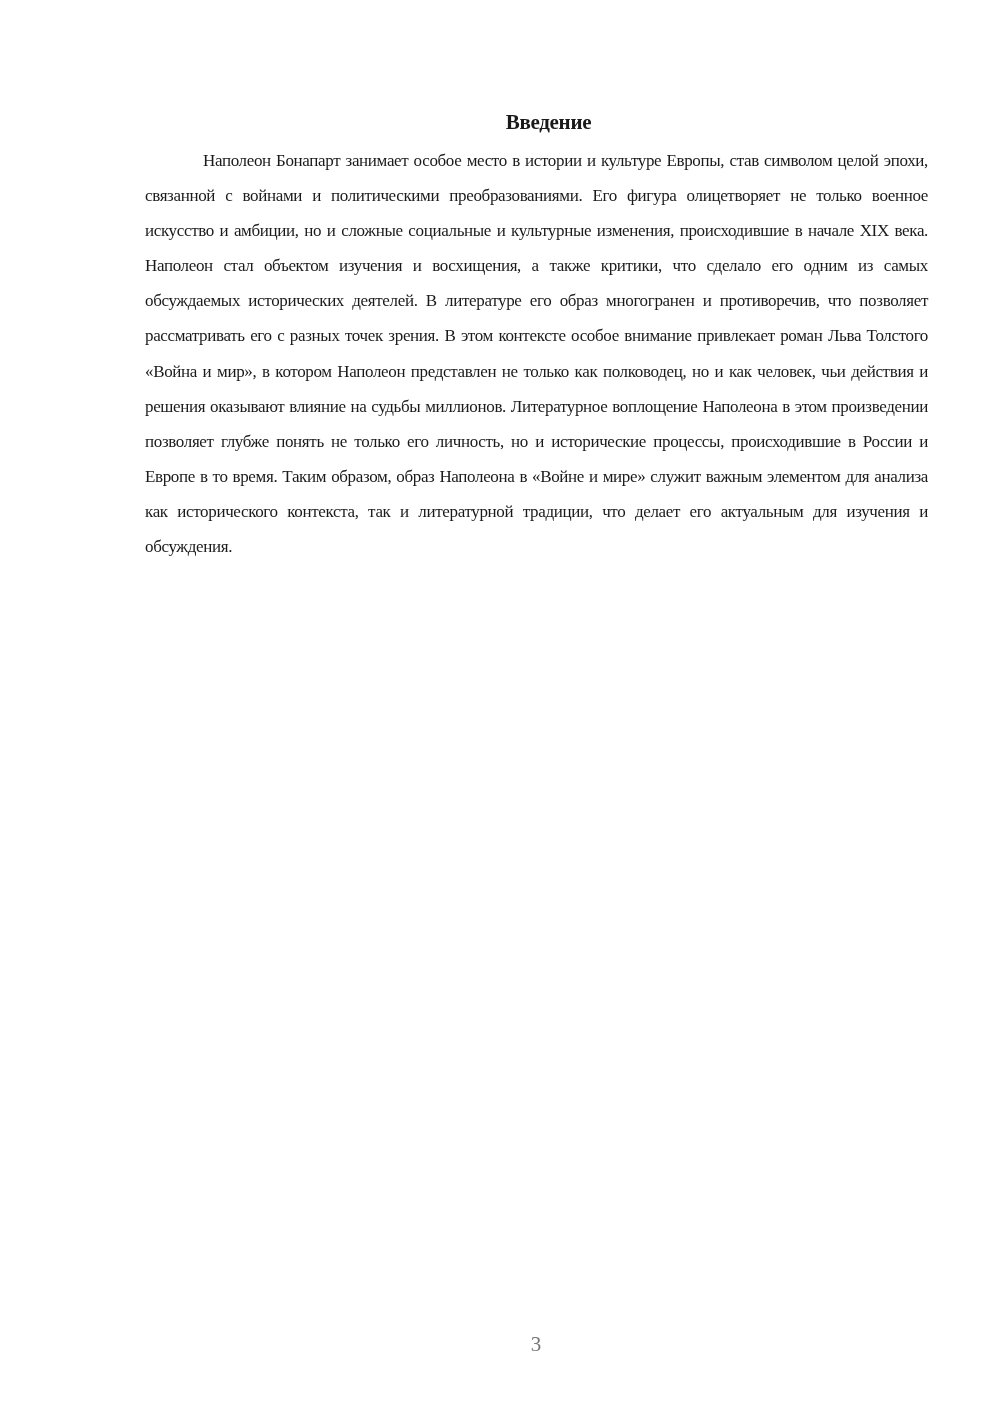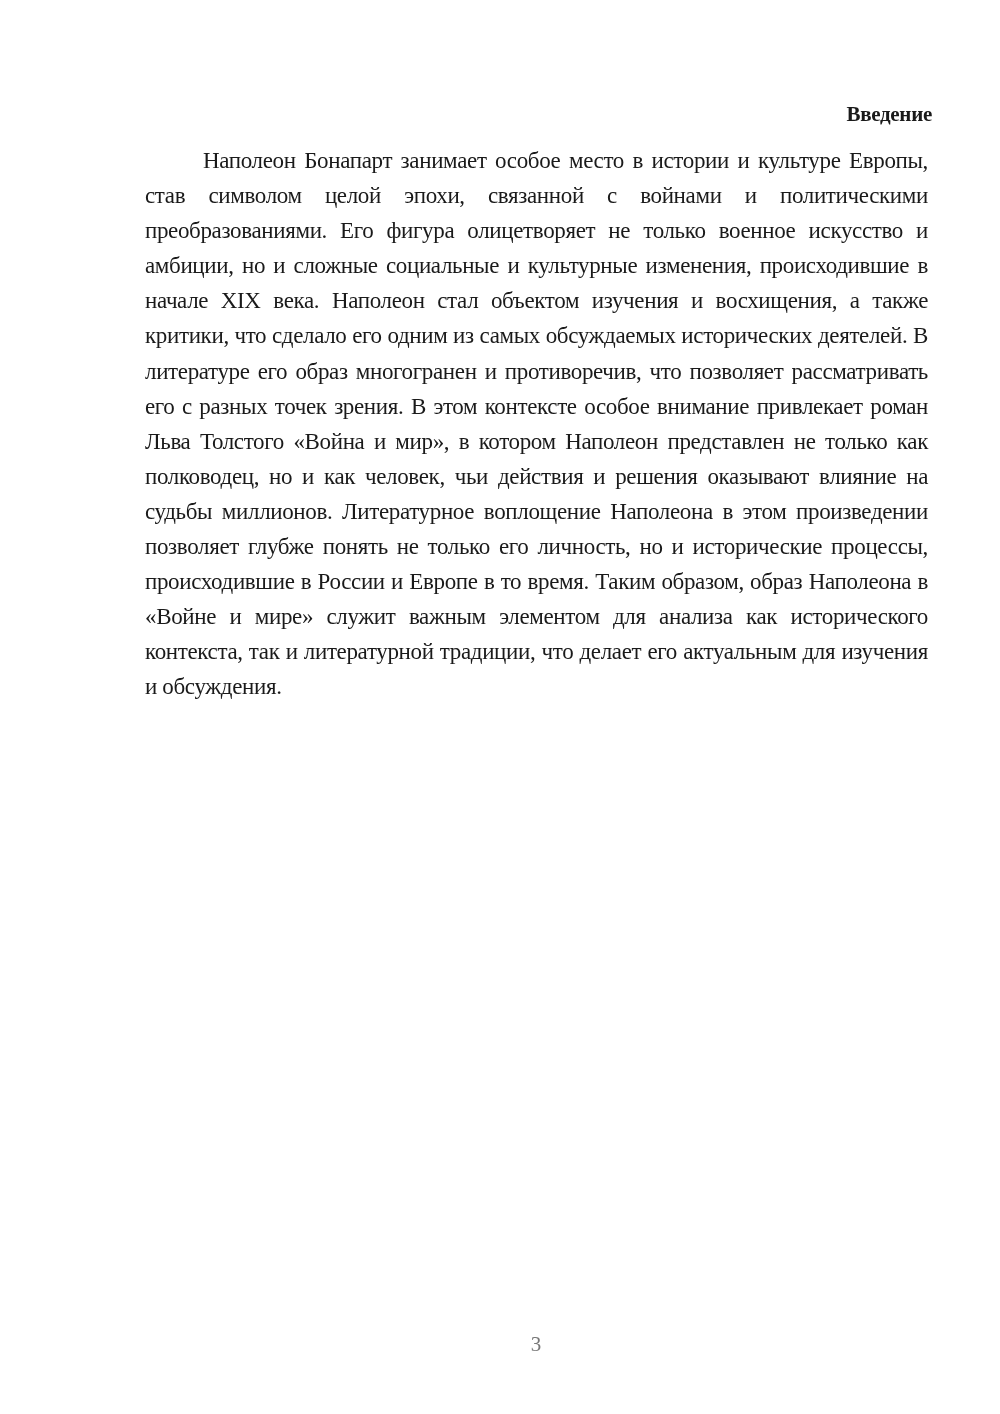--- a/index.html
+++ b/index.html
@@ -20,33 +20,33 @@
       left: 0; top: 0;
       width: 1000px;
       height: 1414px;
       background: #ffffff;
     }
     .heading {
       position: absolute;
       top: 96px;
       left: 145px;
       width: 783px;
-      text-align: right;
+      text-align: center;
       font-weight: bold;
       font-size: 21px;
       line-height: 28px;
       letter-spacing: -0.3px;
-      margin: 4px;
+      margin: 12px;
     }
     .body {
       position: absolute;
       top: 143px;
       left: 145px;
       width: 783px;
-      font-size: 23px;
+      font-size: 17px;
       line-height: 35.1px;
       text-align: justify;
       letter-spacing: -0.35px;
       word-spacing: 0px;
     }
     .body p {
       margin: 0;
       text-indent: 58px;
       hyphens: none;
     }

